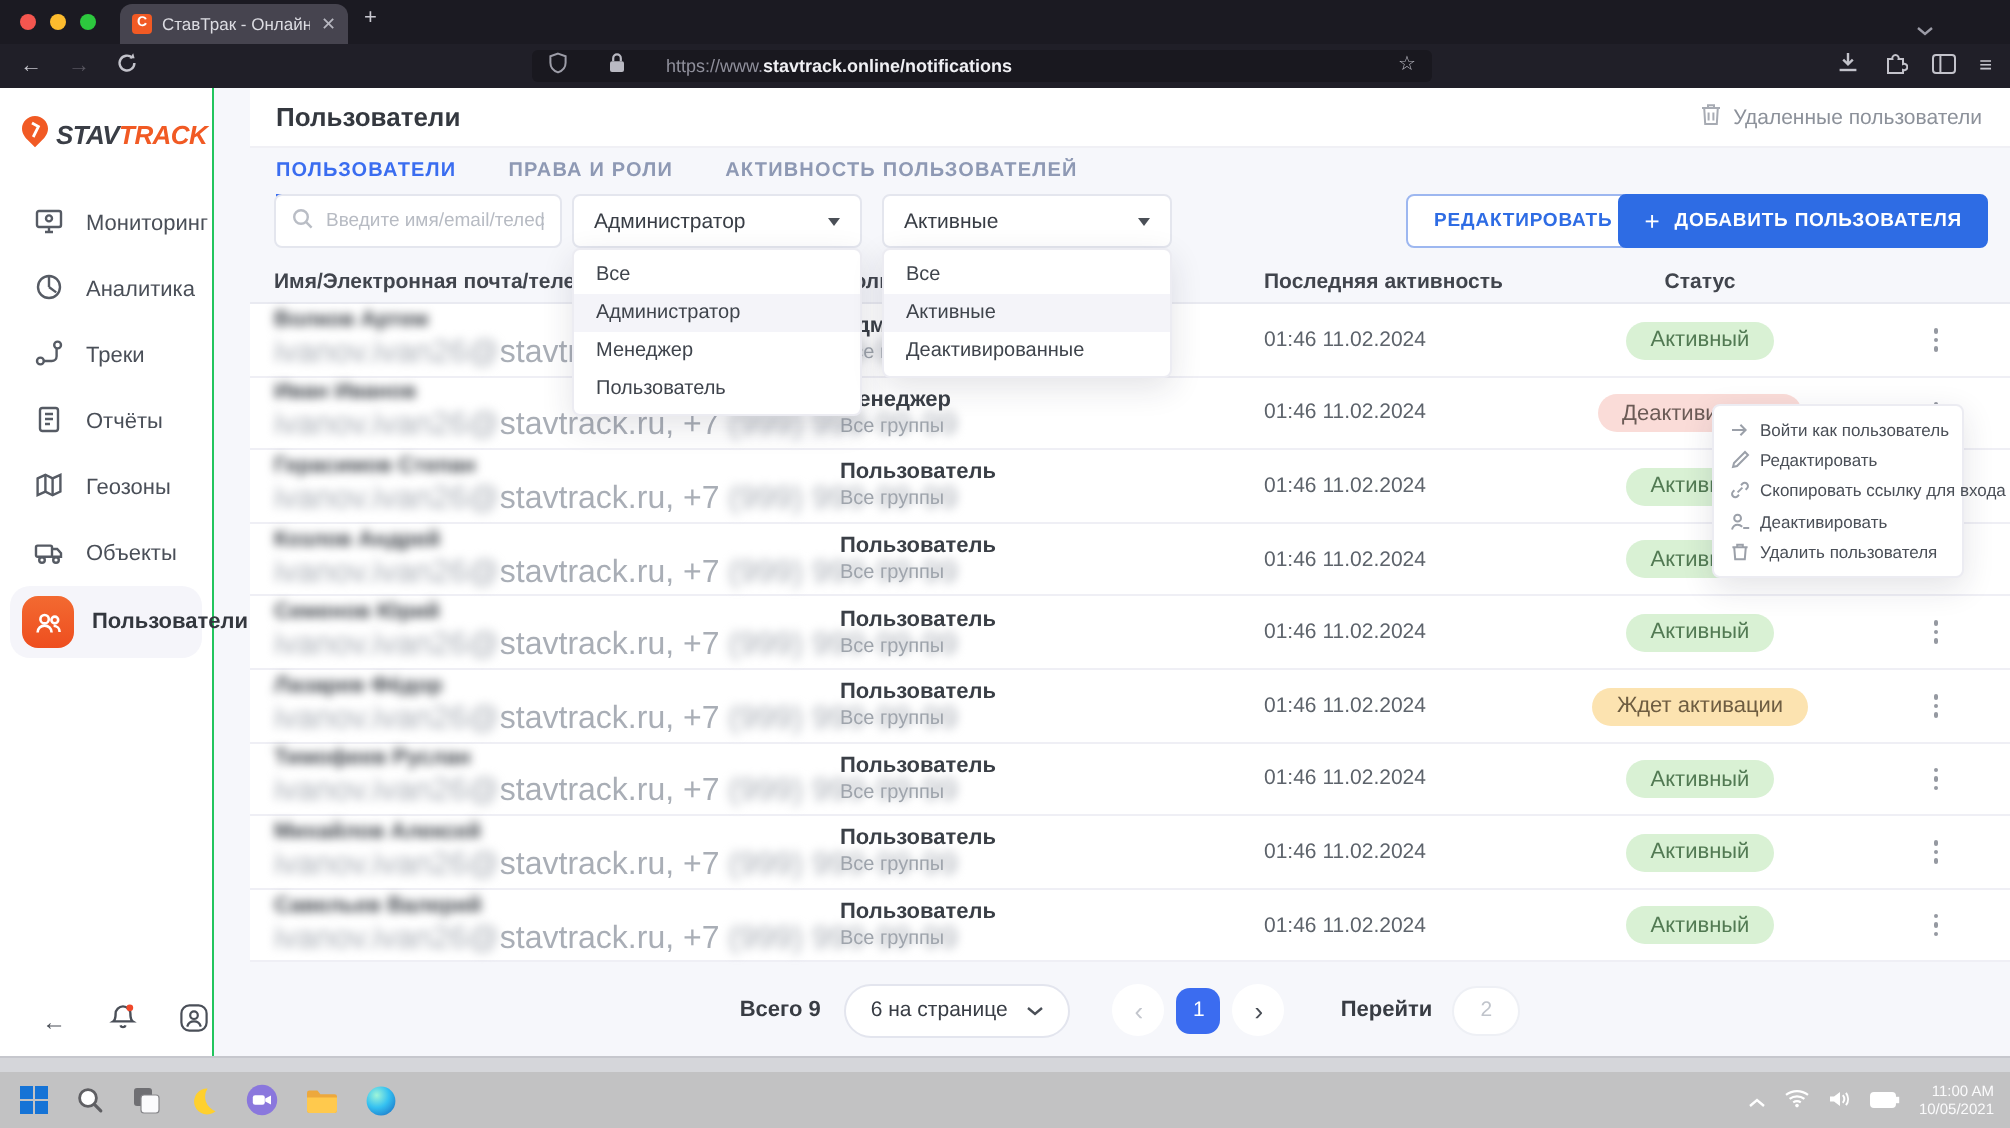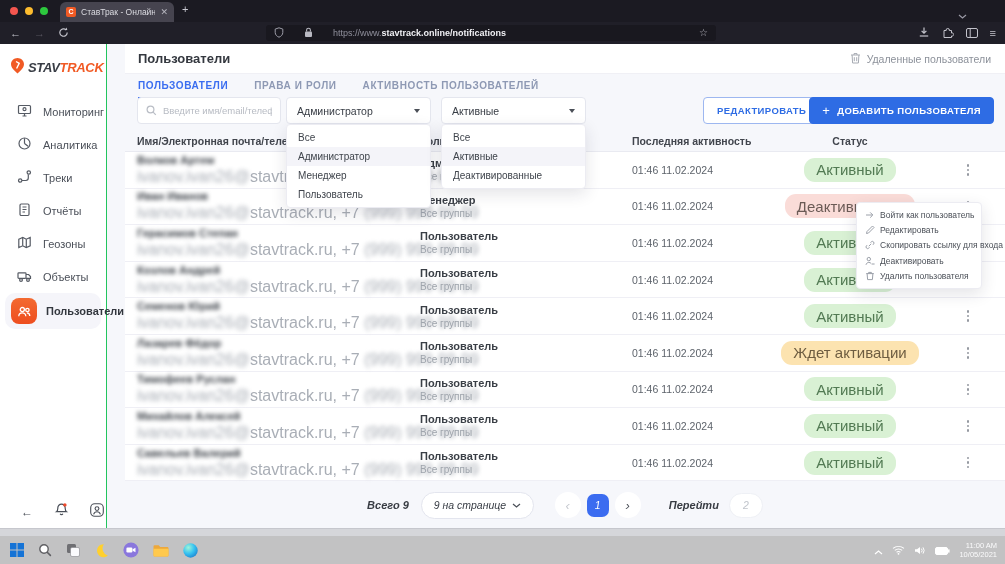--- a/index.html
+++ b/index.html
@@ -64,41 +64,41 @@
   .th.center { text-align:center; }
   .table-body { position:absolute; left:125px; right:0; top:152px; }
   .trow { height:36.6px; background:#fff; border-bottom:1px solid #efeff5; align-items:center; }
   .cell-2l { display:flex; flex-direction:column; justify-content:center; gap:2px; }
   .uname { font-size:11px; font-weight:700; color:#3a3f46; }
   .ucontact { font-size:16px; color:#a9aeb6; white-space:nowrap; }
   .urole { font-size:11px; font-weight:700; color:#3a3f46; }
   .ugroup { font-size:10px; color:#9aa0a8; }
   .c-act { font-size:10.5px; color:#5d636b; }
   .c-status { text-align:center; }
-  .badge { display:inline-block; padding:3.5px 12px; border-radius:11px; font-size:15px; white-space:nowrap; }
+  .badge { display:inline-block; padding:3.5px 12px; border-radius:11px; font-size:11px; white-space:nowrap; }
   .badge.green { background:#d9f1d4; color:#527a53; }
   .badge.pink { background:#fadcd8; color:#6b5b56; }
   .badge.orange { background:#fce3b0; color:#6e5d41; }
   .c-kebab { display:flex; justify-content:flex-end; padding-right:24px; }
   .kebab { display:flex; flex-direction:column; align-items:center; gap:2px; padding:2px; }
   .kdot { width:2.5px; height:2.5px; border-radius:50%; background:#9599a1; }
   .blur { filter:blur(2.3px); }
 
   
   .menu { position:absolute; background:#fff; border:1px solid #ececf2; border-radius:4px; box-shadow:0 5px 16px rgba(35,35,60,.12); padding:3px 0; z-index:40; }
   .role-menu { left:286px; top:124px; width:145px; }
   .status-menu { left:441px; top:124px; width:145px; }
   .menu-item { height:19px; line-height:19px; padding:0 11px; font-size:10px; color:#3f444c; white-space:nowrap; }
   .menu-item.sel { background:#f4f4f9; }
   .cmenu { position:absolute; left:856px; top:202px; width:126px; background:#fff; border:1px solid #ececf2; border-radius:4px; box-shadow:0 5px 16px rgba(35,35,60,.12); padding:4px 0; z-index:50; }
   .cmenu-item { height:15.4px; display:flex; align-items:center; gap:5px; padding:0 8px; font-size:8.5px; color:#4a4f57; white-space:nowrap; }
   .cicon { display:flex; flex:0 0 auto; }
 
   
-  .pagination { position:absolute; left:125px; right:0; top:488px; height:34px; display:flex; align-items:center; justify-content:center;font-style:italic; }
+  .pagination { position:absolute; left:125px; right:0; top:488px; height:34px; display:flex; align-items:center; justify-content:center; }
   .pg-total { font-size:11px; font-weight:700; color:#383c43; }
   .pg-pill { margin-left:12px; width:113px; height:27px; background:#fff; border:1px solid #e3e5ee; border-radius:14px; display:flex; align-items:center; justify-content:space-between; padding:0 12px; font-size:10.5px; color:#383d45; }
   .pg-circ { width:26px; height:26px; border-radius:50%; background:#fff; display:flex; align-items:center; justify-content:center; font-size:13px; }
   .pg-prev { margin-left:21px; color:#c3c6cd; }
   .pg-page { margin-left:6px; width:22px; height:23px; background:#3b6cf0; border-radius:7px; color:#fff; font-size:10.5px; display:flex; align-items:center; justify-content:center; }
   .pg-next { margin-left:6px; color:#4a4f57; }
   .pg-goto-label { margin-left:28px; font-size:11px; font-weight:700; color:#383c43; }
   .pg-goto { margin-left:10px; width:34px; height:25px; background:#fff; border:1px solid #eef0f5; border-radius:13px; display:flex; align-items:center; justify-content:center; font-size:10.5px; color:#c0c4cb; }
 
   .win-edge { position:absolute; left:0; right:0; top:528px; height:8px; background:#d5d6da; border-top:1px solid #c6c7cd; z-index:5; }
@@ -529,21 +529,21 @@
             <path d="M1.2 2.6h7.6M3.6 2.6V1.4h2.8v1.2M2.1 2.6l.5 6h4.8l.5-6"></path>
           </svg>
         </span>
       <span>Удалить пользователя</span>
     </div>
   </div>
 
   <div class="pagination">
     <span class="pg-total">Всего 9</span>
     <span class="pg-pill">
-      <span>9 на странице</span>
+      <span>6 на странице</span>
       <svg width="9" height="5">
           <path d="M1 1l3.5 3L8 1" stroke="#4a4f57" stroke-width="1.2" fill="none"></path>
         </svg>
     </span>
     <span class="pg-circ pg-prev">‹</span>
     <span class="pg-page">1</span>
     <span class="pg-circ pg-next">›</span>
     <span class="pg-goto-label">Перейти</span>
     <span class="pg-goto">2</span>
   </div>

